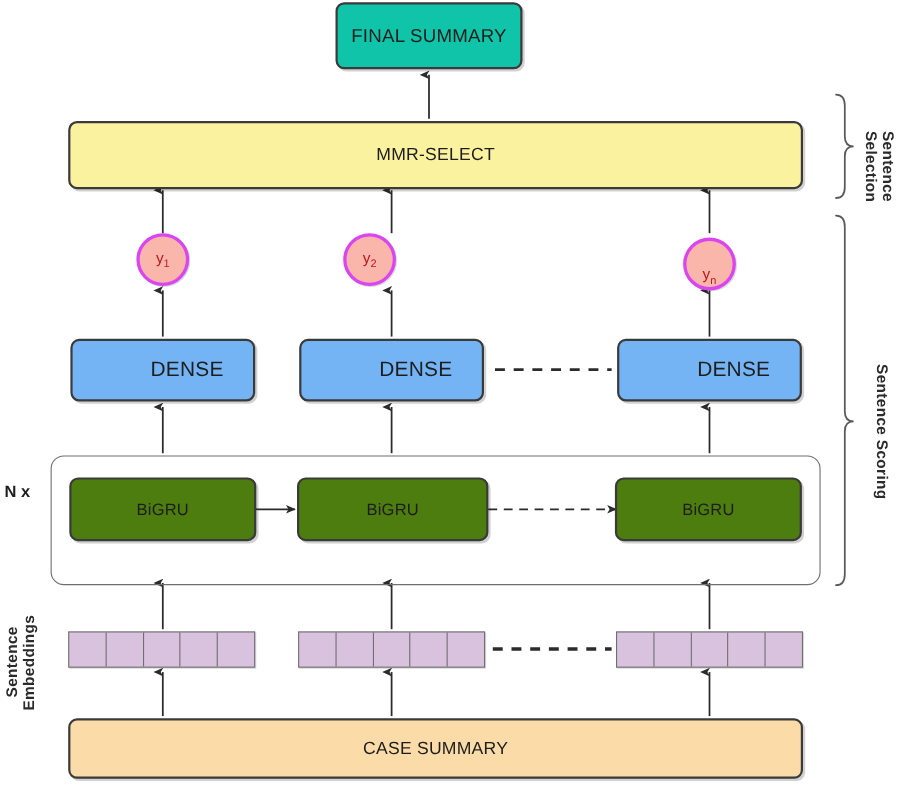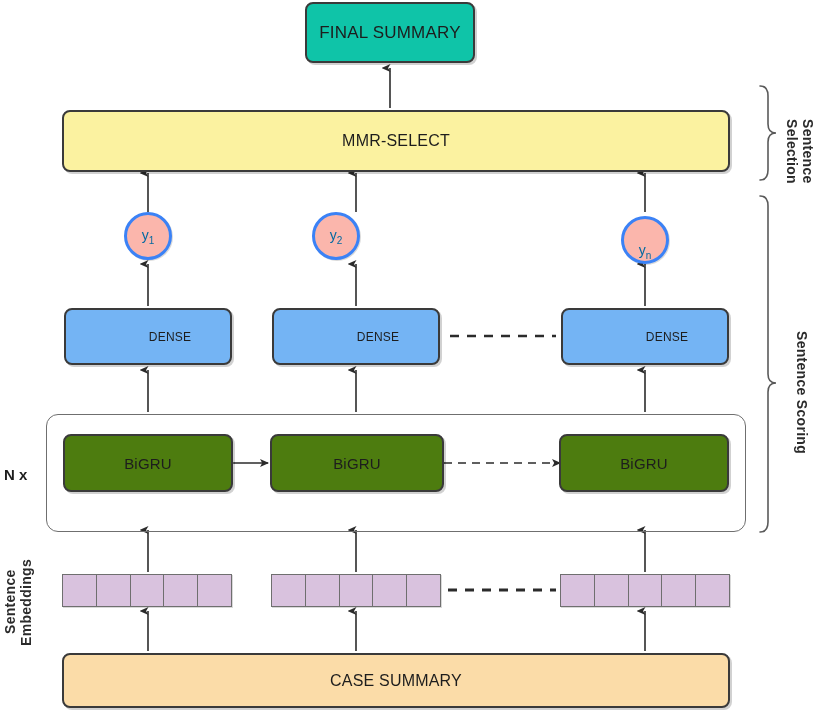--- a/index.html
+++ b/index.html
@@ -34,42 +34,42 @@
     background: #0fc4a8;
     border-color: #3a3a3a;
     font-size: 17px;
   }
   .mmr-select {
     background: #fbf2a0;
     font-size: 16px;
   }
   .dense {
     background: #74b4f4;
-    font-size: 12px;
+    font-size: 19px;
     padding-left: 44px;
   }
   .bigru {
     background: #4d7c0f;
     font-size: 15px;
   }
   .case-doc {
     background: #fbdca8;
     font-size: 16px;
   }
   .ycircle {
     position: absolute;
     box-sizing: border-box;
-    border: 3px solid #3b82f6;
+    border: 3px solid #d946ef;
     border-radius: 50%;
     background: #fbb6ac;
     display: flex;
     align-items: center;
     justify-content: center;
     font-size: 14px;
-    color: #0369a1;
+    color: #b91c1c;
     box-shadow: 1px 1px 0 rgba(0,0,0,0.15);
   }
   .ycircle sub {
     font-size: 10px;
   }
   .gru-container {
     position: absolute;
     box-sizing: border-box;
     border: 1.5px solid #6f6f6f;
     border-radius: 12px;
@@ -205,21 +205,21 @@
   <div class="node bigru" style="left:63px; top:434px; width:170px; height:58px;">
     <span>BiGRU</span>
   </div>
   <div class="node bigru" style="left:270px; top:434px; width:174px; height:58px;">
     <span>BiGRU</span>
   </div>
   <div class="node bigru" style="left:559px; top:434px; width:170px; height:58px;">
     <span>BiGRU</span>
   </div>
 
-  <div class="nx-label" style="left:4px; top:466px;">N x</div>
+  <div class="nx-label" style="left:4px; top:439px;">N x</div>
 
   <div class="emb-group" style="left:62px; top:574px; width:170px; height:33px;">
     <div class="emb-cell"></div>
     <div class="emb-cell"></div>
     <div class="emb-cell"></div>
     <div class="emb-cell"></div>
     <div class="emb-cell"></div>
   </div>
   <div class="emb-group" style="left:271px; top:574px; width:170px; height:33px;">
     <div class="emb-cell"></div>

